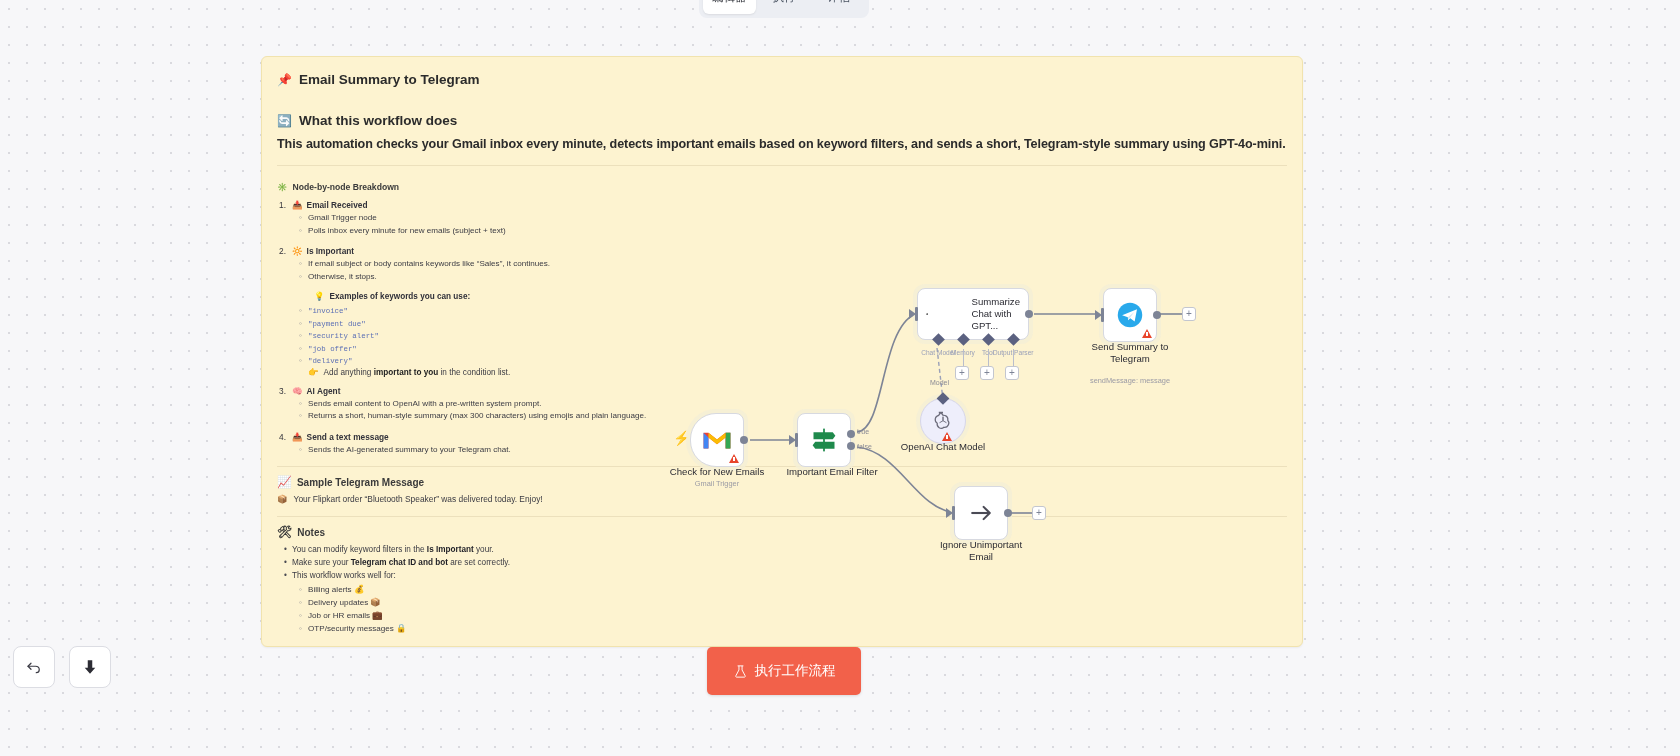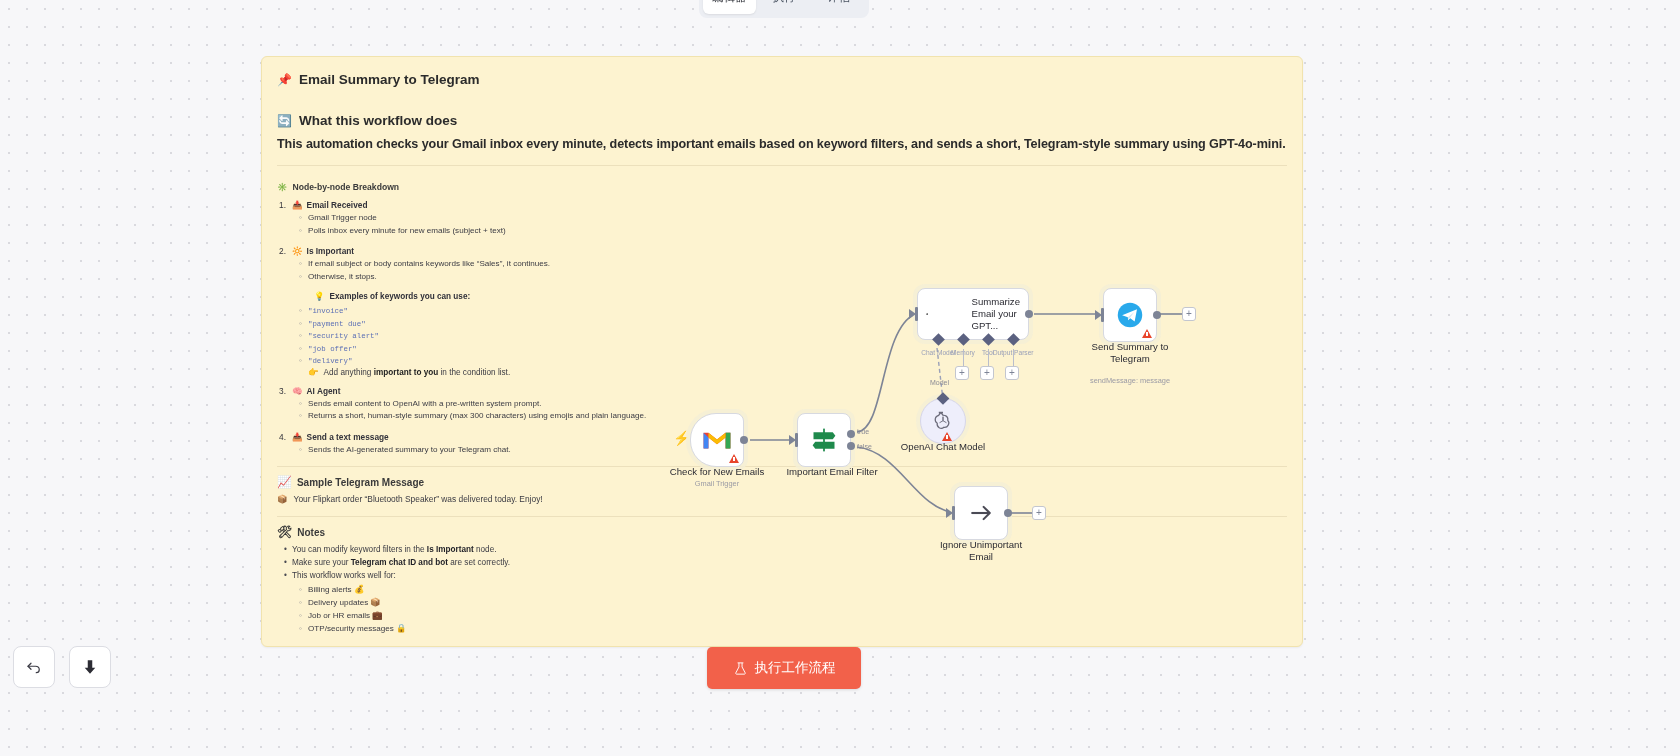--- a/index.html
+++ b/index.html
@@ -280,21 +280,21 @@
     border-radius: 8px;
     display: flex; align-items: center; justify-content: center;
     cursor: pointer;
     z-index: 30;
   }
 
   
   #execute-btn {
     position: absolute;
     left: 707px; top: 647px;
-    width: 154px; height: 42px;
+    width: 154px; height: 48px;
     background: #f2614a;
     border-radius: 5px;
     color: #fff;
     display: flex; align-items: center; justify-content: center;
     gap: 7px;
     font-size: 13.5px;
     cursor: pointer;
     z-index: 30;
     box-shadow: 0 1px 3px rgba(0,0,0,.12);
   }
@@ -406,21 +406,21 @@
     </div>
 
     <div class="hr" style="margin-top:12px;"></div>
 
     <div class="sec-head big">
       <span class="emj lg">🛠</span>
       <span>Notes</span>
     </div>
 
     <ul class="notes">
-      <li><span>You can modify keyword filters in the </span><b>Is Important</b><span> node.</span></li>
+      <li><span>You can modify keyword filters in the </span><b>Is Important</b><span> your.</span></li>
       <li><span>Make sure your </span><b>Telegram chat ID and bot</b><span> are set correctly.</span></li>
       <li>
         <span>This workflow works well for:</span>
         <ul class="sub2">
           <li><span>Billing alerts</span> <span class="emj">💰</span></li>
           <li><span>Delivery updates</span> <span class="emj">📦</span></li>
           <li><span>Job or HR emails</span> <span class="emj">💼</span></li>
           <li><span>OTP/security messages</span> <span class="emj">🔒</span></li>
         </ul>
       </li>
@@ -479,21 +479,21 @@
     <svg width="22" height="22" viewBox="0 0 32 32">
       <rect x="6" y="9" width="20" height="16" rx="3" fill="#222"></rect>
       <rect x="10" y="14" width="4" height="5" fill="#fff"></rect>
       <rect x="18" y="14" width="4" height="5" fill="#fff"></rect>
       <rect x="14" y="4" width="4" height="5" fill="#222"></rect>
       <rect x="1" y="13" width="4" height="8" rx="1.5" fill="#222"></rect>
       <rect x="27" y="13" width="4" height="8" rx="1.5" fill="#222"></rect>
     </svg>
     <div class="agent-title">
       <div>Summarize</div>
-      <div>Email your GPT...</div>
+      <div>Chat with GPT...</div>
     </div>
     <div class="in-arrow"></div>
     <div class="in-bar" style="left:-3px;"></div>
     <div class="port out"></div>
 
     <div class="sub-port" style="left:16px;"></div>
     <div class="sub-lbl" style="left:20px;">Chat Model</div>
 
     <div class="sub-port" style="left:41px;"></div>
     <div class="sub-lbl" style="left:45px;">Memory</div>

